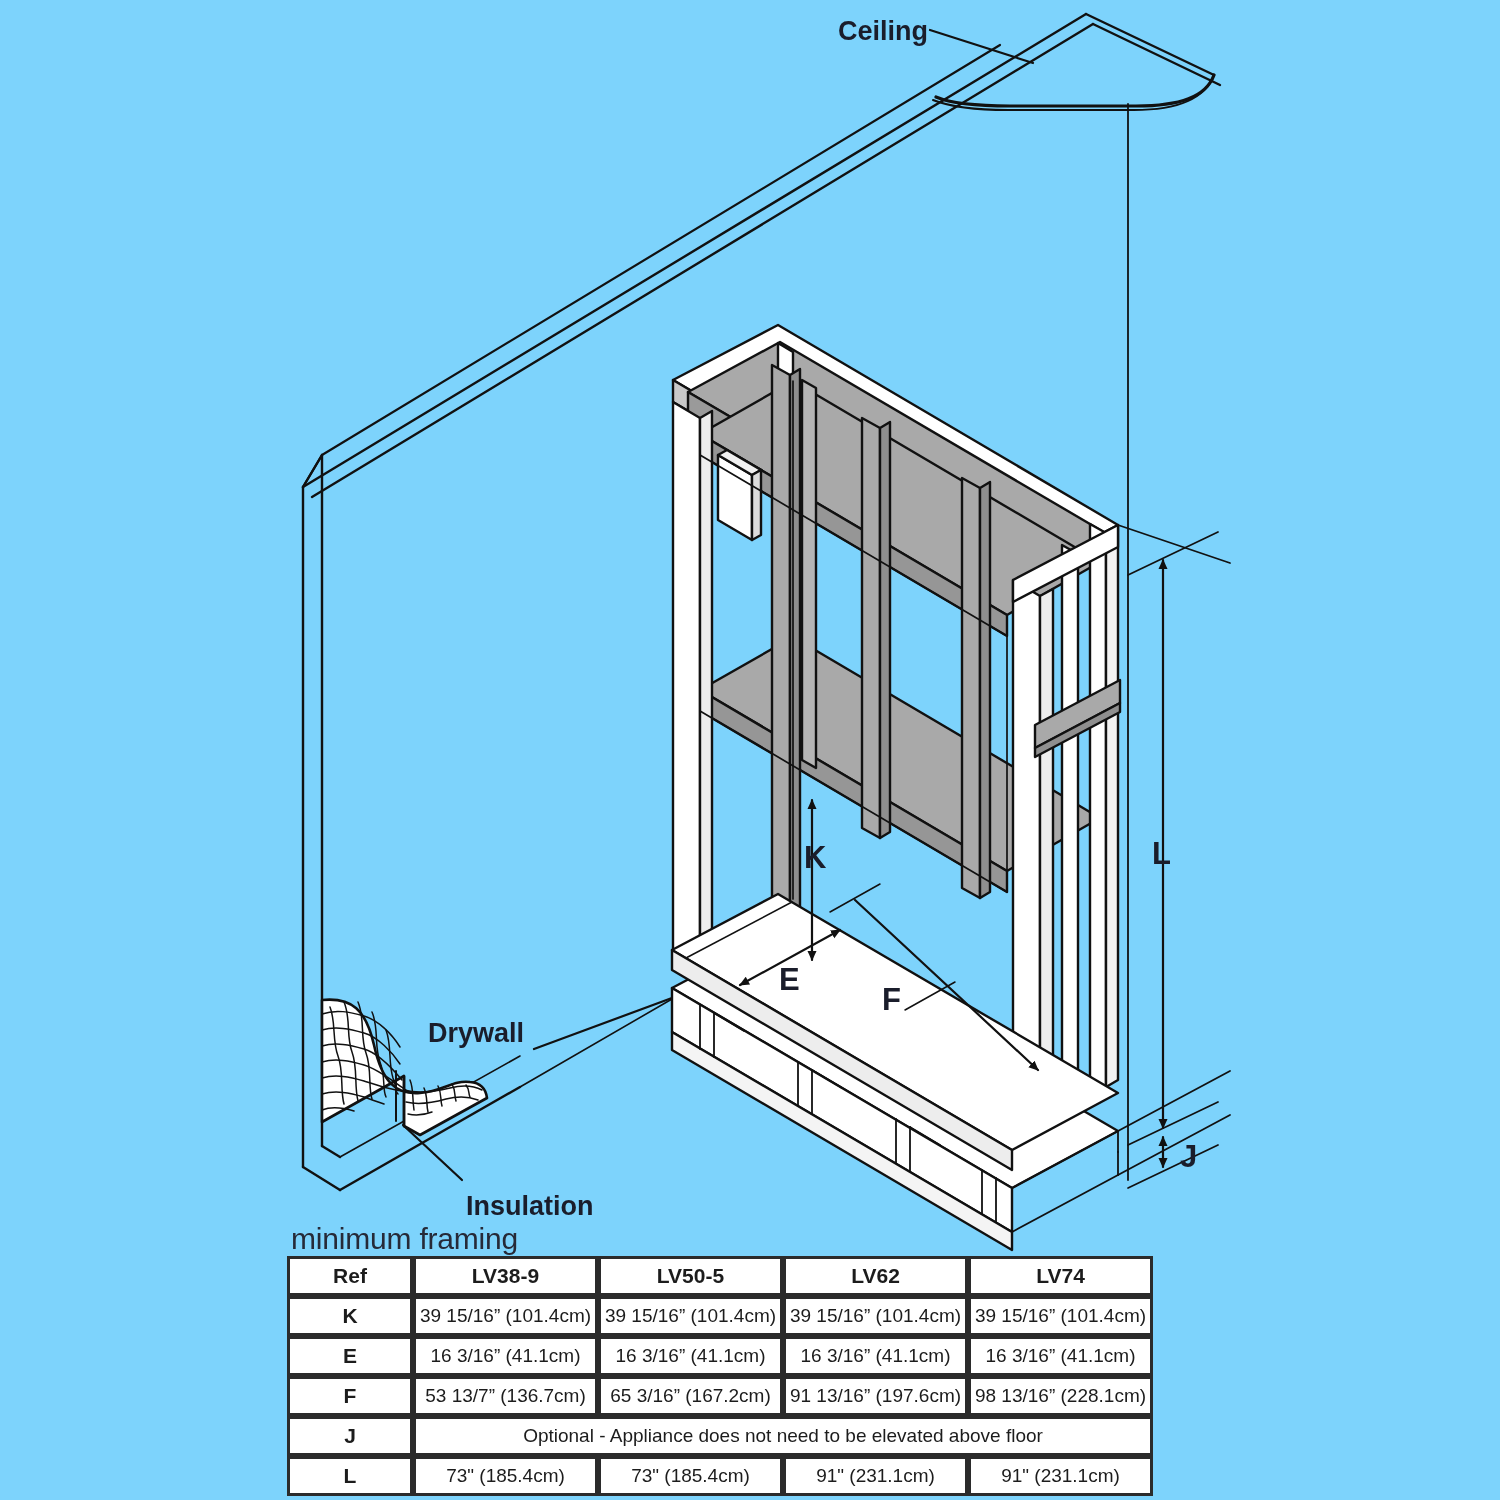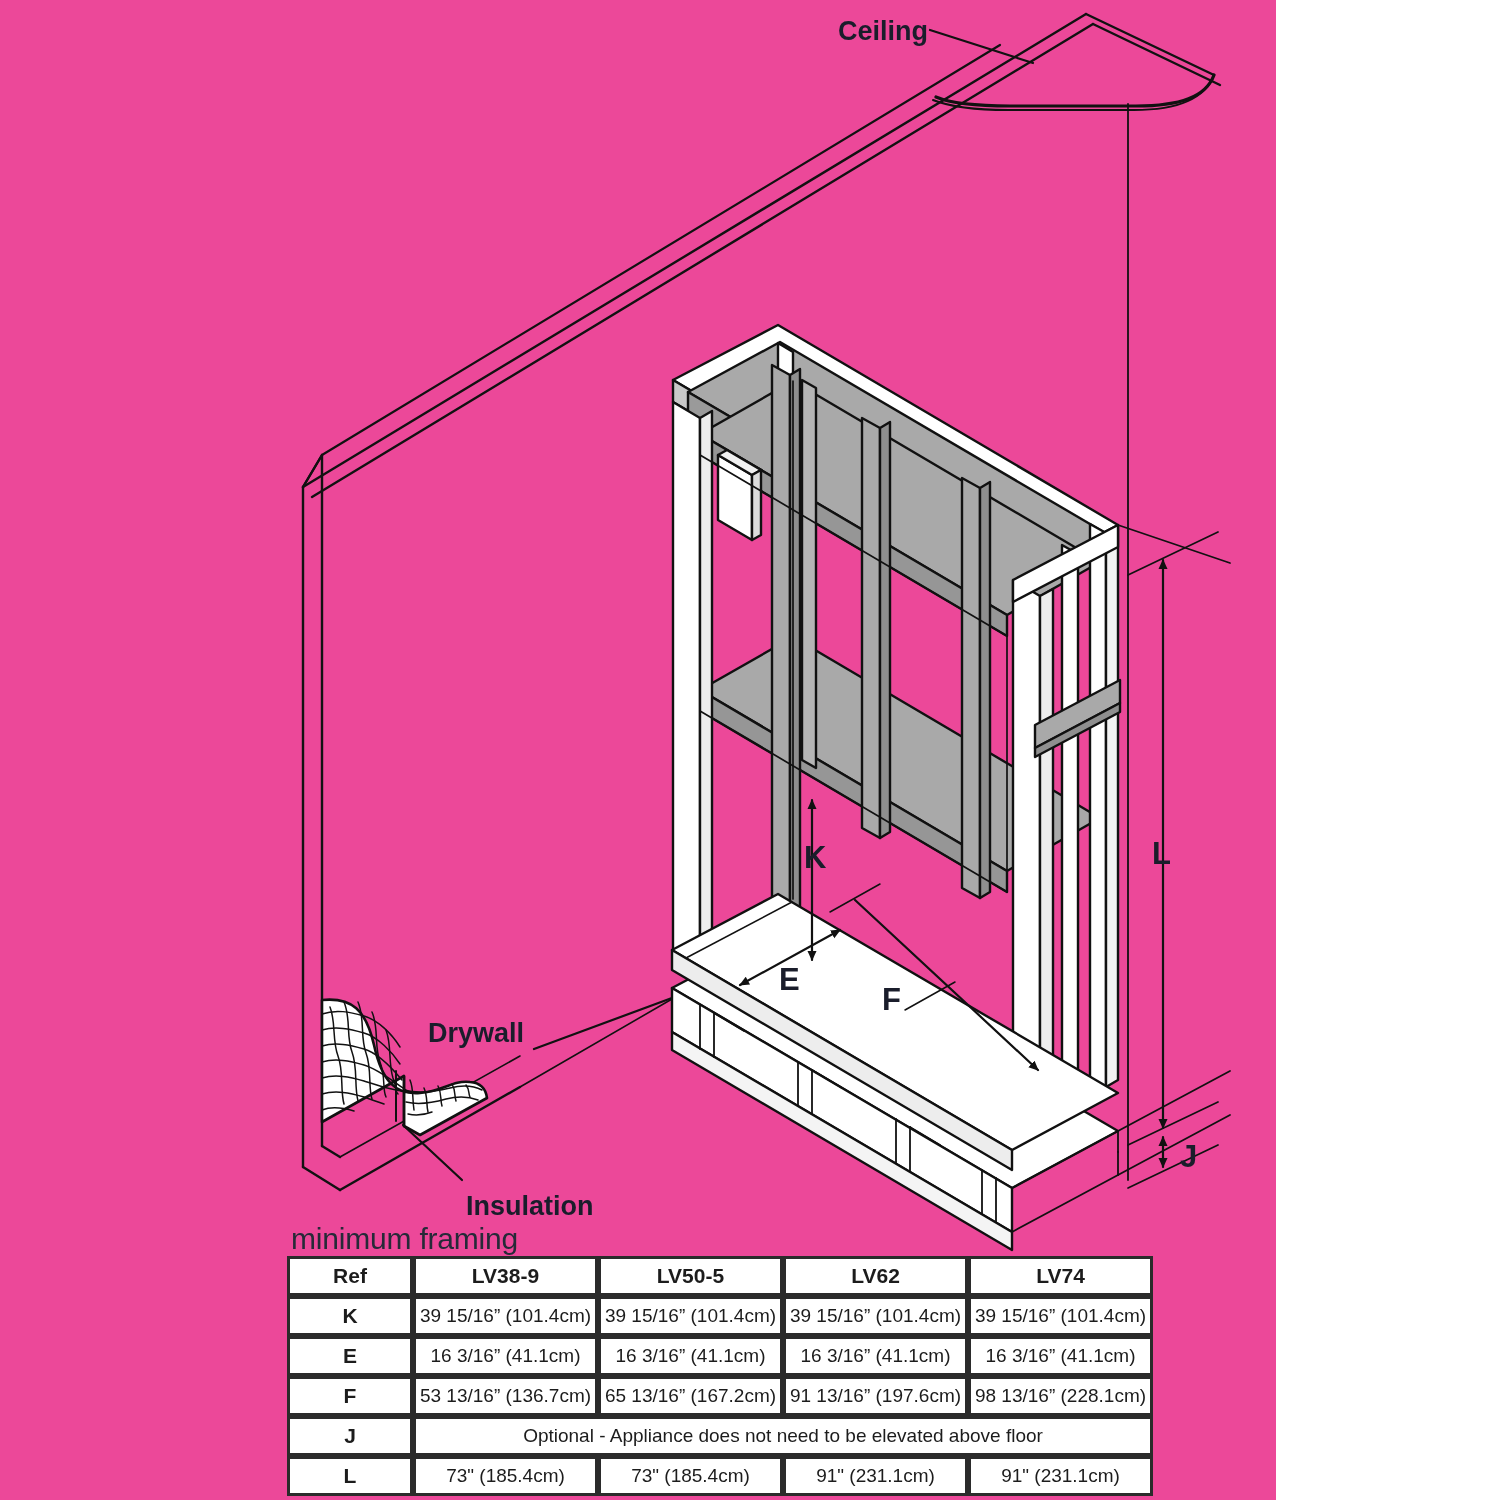--- a/index.html
+++ b/index.html
@@ -3,23 +3,23 @@
 <meta charset="utf-8">
 <title>Minimum Framing Diagram</title>
 <style>
   html, body {
     margin: 0;
     padding: 0;
     background: #ffffff;
   }
   #page {
     position: relative;
-    width: 1276px;
+    width: 1500px;
     height: 1500px;
-    background: #ec4899;
+    background: #7dd3fc;
     font-family: "Liberation Sans", sans-serif;
     overflow: hidden;
   }
   #drawing {
     position: absolute;
     left: 0; top: 0;
     width: 1500px;
     height: 1500px;
   }
   .dwg-label {
@@ -354,22 +354,22 @@
           </tr>
           <tr>
             <td class="refcell">E</td>
             <td>16 3/16” (41.1cm)</td>
             <td>16 3/16” (41.1cm)</td>
             <td>16 3/16” (41.1cm)</td>
             <td>16 3/16”  (41.1cm)</td>
           </tr>
           <tr>
             <td class="refcell">F</td>
-            <td>53 13/16” (136.7cm)</td>
-            <td>65 13/16” (167.2cm)</td>
+            <td>53 13/7” (136.7cm)</td>
+            <td>65 3/16” (167.2cm)</td>
             <td>91 13/16” (197.6cm)</td>
             <td>98 13/16”  (228.1cm)</td>
           </tr>
           <tr>
             <td class="refcell">J</td>
             <td colspan="4" class="wide-note">Optional - Appliance does not need to be elevated above floor</td>
           </tr>
           <tr>
             <td class="refcell">L</td>
             <td>73" (185.4cm)</td>

